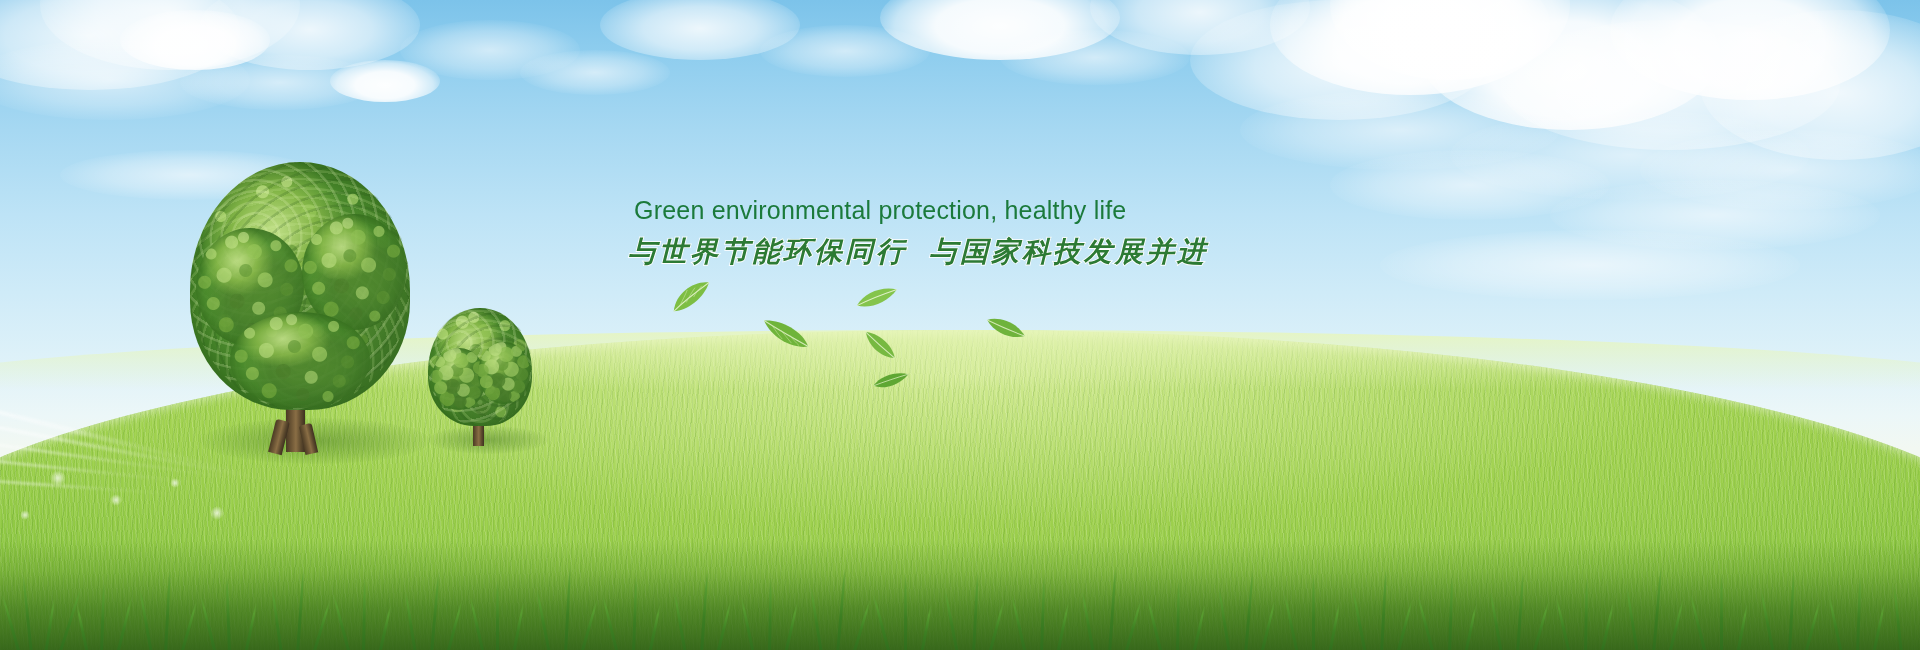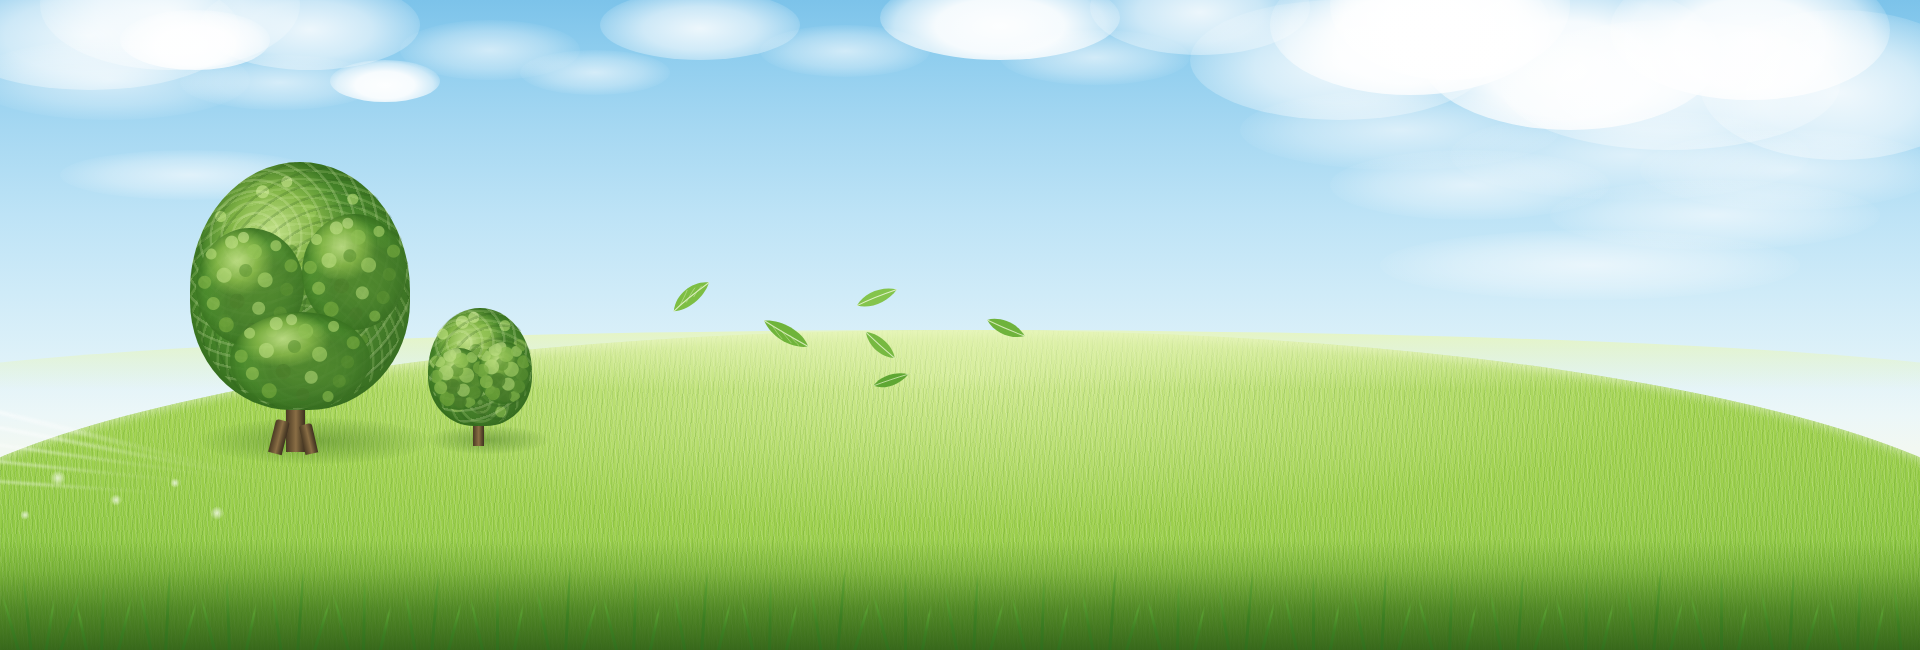--- a/index.html
+++ b/index.html
@@ -443,15 +443,19 @@
     <div class="blade" style="left:1772px;height:66px;transform:rotate(-11deg);"></div>
     <div class="blade" style="left:1788px;height:84px;transform:rotate(3deg);"></div>
     <div class="blade" style="left:1804px;height:54px;transform:rotate(15deg);"></div>
     <div class="blade" style="left:1840px;height:60px;transform:rotate(-12deg);"></div>
     <div class="blade" style="left:1856px;height:78px;transform:rotate(2deg);"></div>
     <div class="blade" style="left:1872px;height:52px;transform:rotate(12deg);"></div>
     <div class="blade" style="left:1900px;height:70px;transform:rotate(-6deg);"></div>
   </div>
 
   <div class="copy">
+    <div class="subtitle">Green environmental protection, healthy life</div>
+    <div class="tagline">
+      <span>与世界节能环保同行</span><span class="gap"></span><span>与国家科技发展并进</span>
+    </div>
   </div>
 
 </div>
 
 </body></html>

